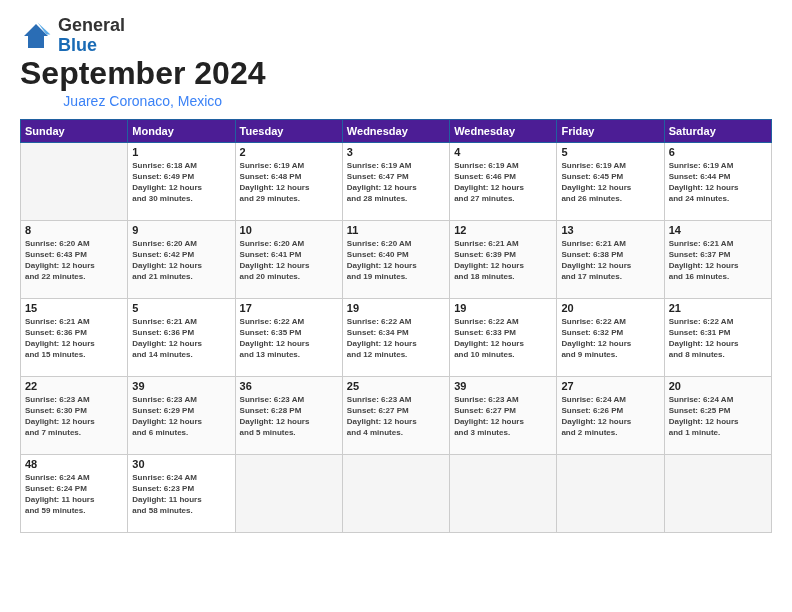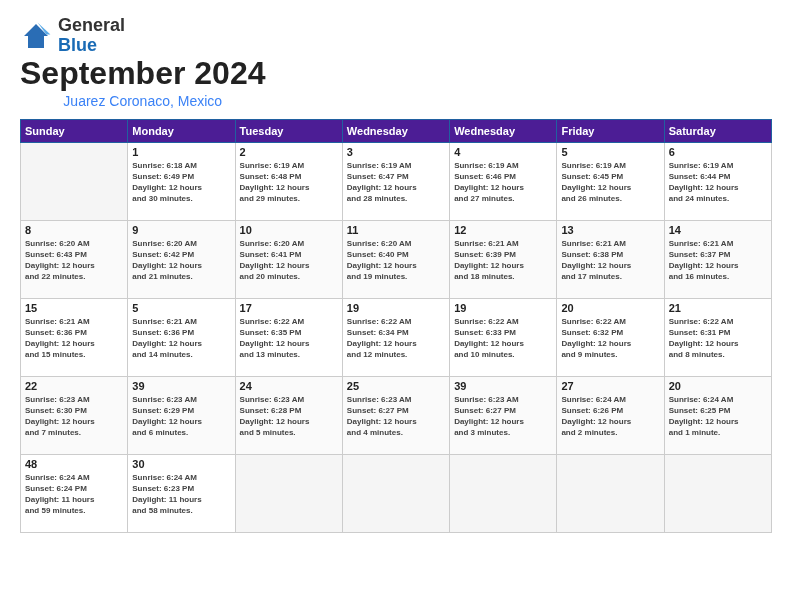--- a/index.html
+++ b/index.html
@@ -285,21 +285,21 @@
 and 7 minutes.</div>
           </td>
           <td>
             <div class="day-num">39</div>
             <div class="day-info" style="white-space: pre-line;">Sunrise: 6:23 AM
 Sunset: 6:29 PM
 Daylight: 12 hours
 and 6 minutes.</div>
           </td>
           <td>
-            <div class="day-num">24</div>
+            <div class="day-num">36</div>
             <div class="day-info" style="white-space: pre-line;">Sunrise: 6:23 AM
 Sunset: 6:28 PM
 Daylight: 12 hours
 and 5 minutes.</div>
           </td>
           <td>
             <div class="day-num">25</div>
             <div class="day-info" style="white-space: pre-line;">Sunrise: 6:23 AM
 Sunset: 6:27 PM
 Daylight: 12 hours

